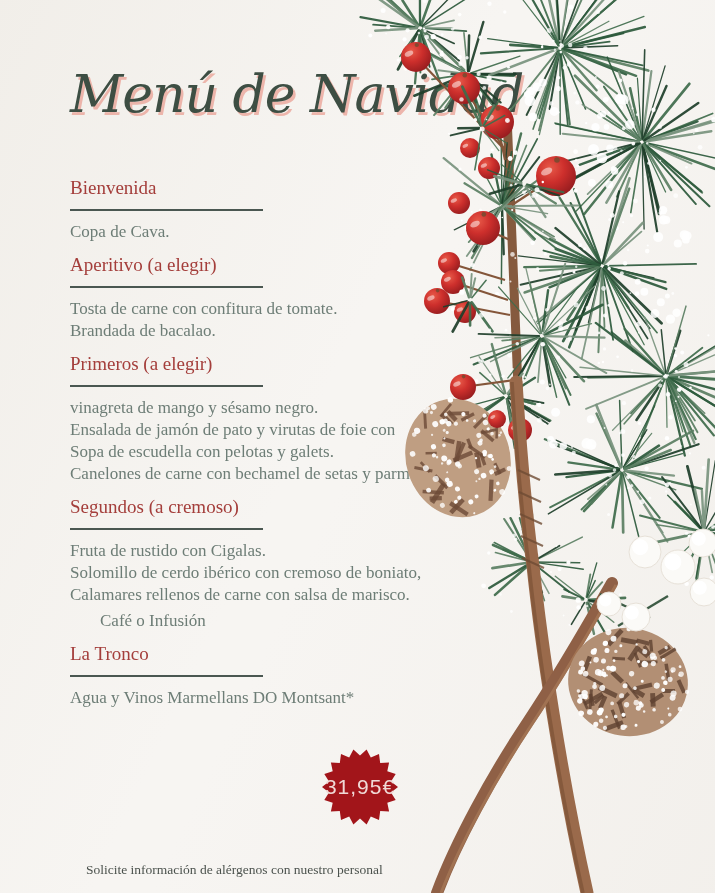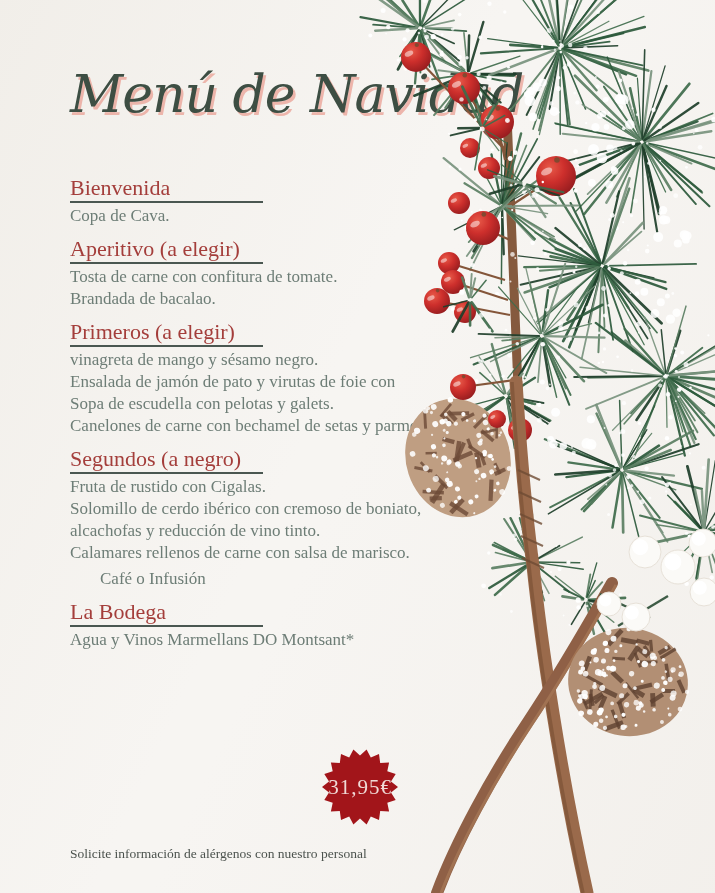--- a/index.html
+++ b/index.html
@@ -7,28 +7,28 @@
   .page{position:relative;width:715px;height:893px;overflow:hidden;margin:0 auto;
         background:linear-gradient(115deg,rgba(234,230,222,.45),rgba(255,255,255,0) 45%),
                    linear-gradient(295deg,rgba(236,232,226,.4),rgba(255,255,255,0) 50%),#f7f5f2;}
   .title{position:absolute;left:70px;top:62px;margin:0;z-index:1;
          font-family:"DejaVu Serif",serif;font-style:italic;font-weight:400;
          font-size:52px;line-height:64px;letter-spacing:-1px;color:#3d4e43;
          text-shadow:2.5px 2.5px 0 rgba(233,160,148,.75);white-space:nowrap;}
   .menu{position:absolute;left:70px;top:179px;width:440px;z-index:1;}
   .sec{margin:0 0 13px 0;}
   .sec.plain{margin-top:-9px;margin-left:30px;}
-  .sh{font-size:22px;line-height:18px;font-weight:400;color:#a43e3b;margin:0 0 2px 0;
-      padding-bottom:4px;border-bottom:2px solid #4a5751;width:193px;white-space:nowrap;}
+  .sh{font-size:19px;line-height:18px;font-weight:400;color:#a43e3b;margin:0 0 10px 0;
+      padding-bottom:12px;border-bottom:2px solid #4a5751;width:193px;white-space:nowrap;}
   .it{font-size:17px;line-height:22px;color:#6d7d76;margin:0;white-space:nowrap;font-family:Liberation Serif, serif;}
   .badge{position:absolute;left:321px;top:748px;width:78px;height:78px;z-index:3;}
   .badge svg{position:absolute;left:0;top:0;}
   .badge-text{position:absolute;inset:0;display:flex;align-items:center;justify-content:center;
-      color:#f0d9d6;font-size:21px;letter-spacing:1px;font-family:Liberation Serif, serif;}
-  .footer{position:absolute;left:70px;top:845px;margin:0;z-index:1;
+      color:#f0d9d6;font-size:21px;letter-spacing:1px;font-family:Liberation Sans, sans-serif;}
+  .footer{position:absolute;left:70px;top:845px;margin:16px;z-index:1;
       font-size:13.5px;line-height:18px;color:#4b524d;white-space:nowrap;}
   #branch{position:absolute;left:0;top:0;width:715px;height:893px;z-index:2;pointer-events:none;}
 </style>
 </head>
 <body>
 
 <div class="page">
 
   <h1 class="title">Menú de Navidad</h1>
 
@@ -47,34 +47,33 @@
 
     <section class="sec">
       <h2 class="sh">Primeros (a elegir)</h2>
       <p class="it">vinagreta de mango y sésamo negro.</p>
       <p class="it">Ensalada de jamón de pato y virutas de foie con</p>
       <p class="it">Sopa de escudella con pelotas y galets.</p>
       <p class="it">Canelones de carne con bechamel de setas y parmesano.</p>
     </section>
 
     <section class="sec">
-      <h2 class="sh">Segundos (a negro)</h2>
+      <h2 class="sh">Segundos (a cremoso)</h2>
       <p class="it">Fruta de rustido con Cigalas.</p>
       <p class="it">Solomillo de cerdo ibérico con cremoso de boniato,</p>
-      <p class="it">alcachofas y reducción de vino tinto.</p>
       <p class="it">Calamares rellenos de carne con salsa de marisco.</p>
     </section>
 
 
     <section class="sec plain">
       <p class="it">Café o Infusión</p>
     </section>
 
     <section class="sec">
-      <h2 class="sh">La Bodega</h2>
+      <h2 class="sh">La Tronco</h2>
       <p class="it">Agua y Vinos Marmellans DO Montsant*</p>
     </section>
 
   </main>
 
   <div class="badge">
     <svg width="78" height="78">
       <polygon id="starPoly" fill="#a2151a" points="77.0,39.0 70.0,44.5 74.7,52.0 66.3,54.8 68.1,63.4 59.2,63.1 58.0,71.9 49.8,68.6 45.6,76.4 39.0,70.5 32.4,76.4 28.2,68.6 20.0,71.9 18.8,63.1 9.9,63.4 11.7,54.8 3.3,52.0 8.0,44.5 1.0,39.0 8.0,33.5 3.3,26.0 11.7,23.2 9.9,14.6 18.8,14.9 20.0,6.1 28.2,9.4 32.4,1.6 39.0,7.5 45.6,1.6 49.8,9.4 58.0,6.1 59.2,14.9 68.1,14.6 66.3,23.3 74.7,26.0 70.0,33.5"></polygon>
     </svg>
     <span class="badge-text">31,95€</span>

